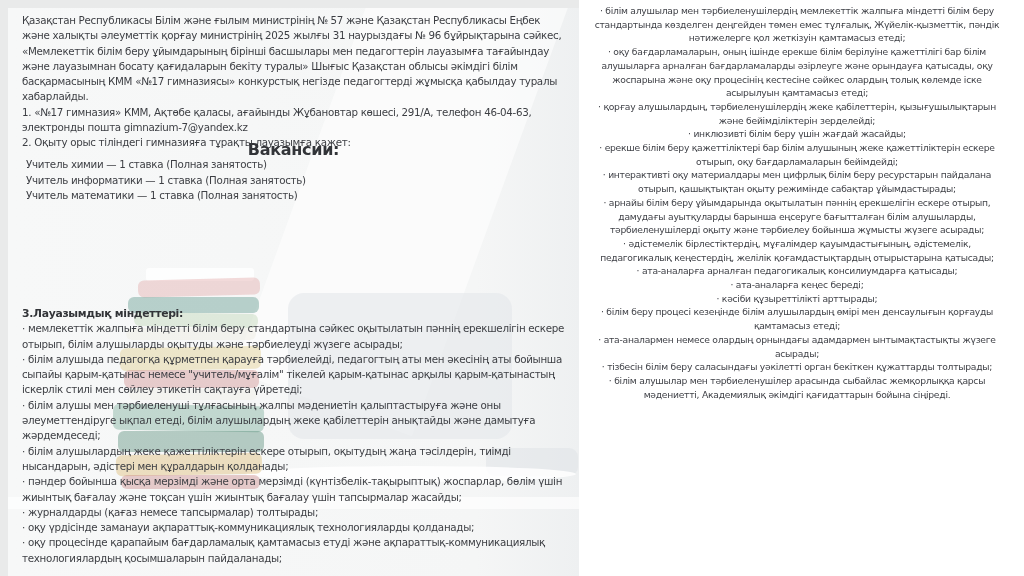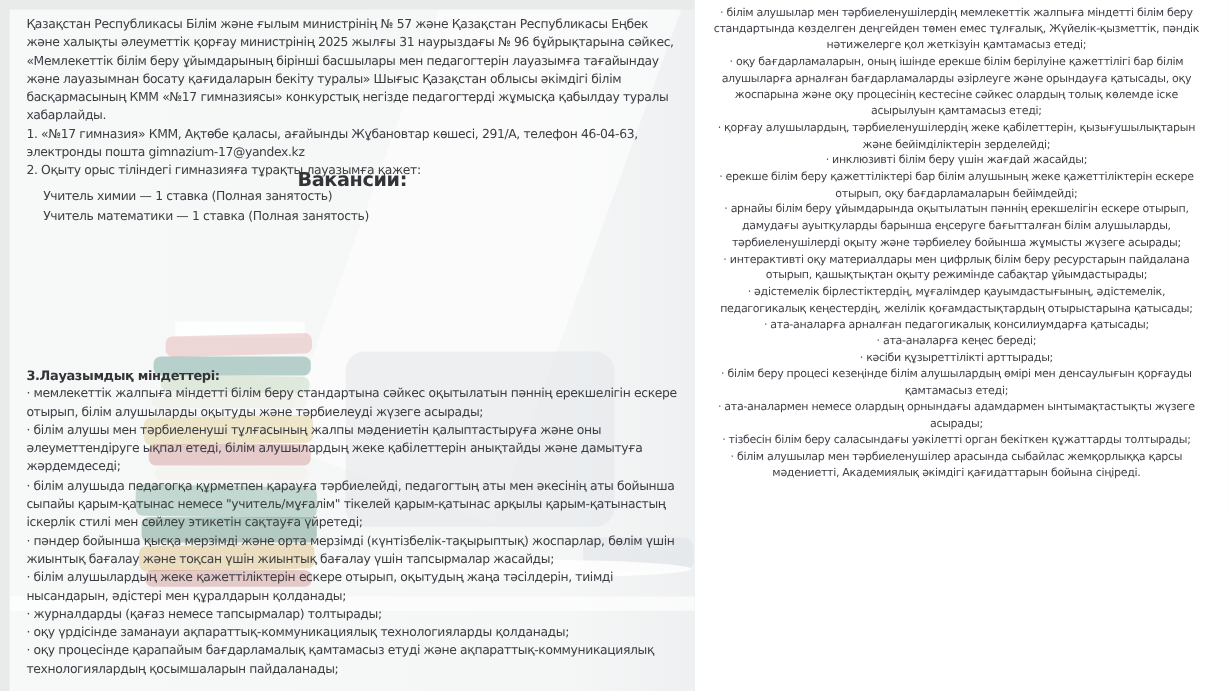--- a/index.html
+++ b/index.html
@@ -61,21 +61,21 @@
 
   
   .txt { position: absolute; z-index: 3; }
   .left-text {
     font-size: 10.3px; line-height: 15.3px; letter-spacing: -0.3px;
     color: #3c3e43;
   }
   .intro-block   { left: 14px; top: 5px;   width: 546px; }
   .vacancy-block { left: 0;    top: 134px; width: 571px; }
   .vacancy-head  { text-align: center; font-weight: bold; font-size: 16px; color: #323438; }
-  .vacancy-item  { padding-left: 28px; }
+  .vacancy-item  { padding-left: 18px; }
   .duties-block  { left: 14px; top: 298px; width: 548px; }
   .duties-head   { font-weight: bold; font-size: 10.8px; color: #323438; }
 
   .right-text {
     left: 588px; top: 4px; width: 418px;
     font-size: 9.2px; line-height: 13.7px; letter-spacing: -0.25px;
     color: #404248;
     text-align: center;
   }
   p { margin: 0; }
@@ -101,52 +101,53 @@
       <div class="book book-6"></div>
       <div class="book book-7"></div>
       <div class="book book-8"></div>
       <div class="book book-9"></div>
       <div class="book book-10"></div>
       <div class="book book-11"></div>
     </div>
 
     <div class="txt left-text intro-block">
       <p>Қазақстан Республикасы Білім және ғылым министрінің № 57 және Қазақстан Республикасы Еңбек және халықты әлеуметтік қорғау министрінің 2025 жылғы 31 наурыздағы № 96 бұйрықтарына сәйкес, «Мемлекеттік білім беру ұйымдарының бірінші басшылары мен педагогтерін лауазымға тағайындау және лауазымнан босату қағидаларын бекіту туралы» Шығыс Қазақстан облысы әкімдігі білім басқармасының КММ «№17 гимназиясы» конкурстық негізде педагогтерді жұмысқа қабылдау туралы хабарлайды.</p>
-      <p> 1. «№17 гимназия» КММ, Ақтөбе қаласы, ағайынды Жұбановтар көшесі, 291/А, телефон 46-04-63, электронды пошта gimnazium-17@yandex.kz</p>
+      <p> 1. «№17 гимназия» КММ, Ақтөбе қаласы, ағайынды Жұбановтар көшесі, 291/А, телефон 46-04-63, электронды пошта gimnazium-7@yandex.kz</p>
       <p>2. Оқыту орыс тіліндегі гимназияға тұрақты лауазымға қажет:</p>
     </div>
 
     <div class="txt left-text vacancy-block">
       <p class="vacancy-head">Вакансии:</p>
       <p class="vacancy-item">Учитель химии — 1 ставка (Полная занятость)</p>
+      <p class="vacancy-item">Учитель информатики — 1 ставка (Полная занятость)</p>
       <p class="vacancy-item">Учитель математики — 1 ставка (Полная занятость)</p>
     </div>
 
     <div class="txt left-text duties-block">
       <p class="duties-head">3.Лауазымдық міндеттері:</p>
       <p>· мемлекеттік жалпыға міндетті білім беру стандартына сәйкес оқытылатын пәннің ерекшелігін ескере отырып, білім алушыларды оқытуды және тәрбиелеуді жүзеге асырады;</p>
+      <p>· білім алушыда педагогқа құрметпен қарауға тәрбиелейді, педагогтың аты мен әкесінің аты бойынша сыпайы қарым-қатынас немесе "учитель/мұғалім" тікелей қарым-қатынас арқылы қарым-қатынастың іскерлік стилі мен сөйлеу этикетін сақтауға үйретеді;</p>
       <p>· білім алушы мен тәрбиеленуші тұлғасының жалпы мәдениетін қалыптастыруға және оны әлеуметтендіруге ықпал етеді, білім алушылардың жеке қабілеттерін анықтайды және дамытуға жәрдемдеседі;</p>
-      <p>· білім алушыда педагогқа құрметпен қарауға тәрбиелейді, педагогтың аты мен әкесінің аты бойынша сыпайы қарым-қатынас немесе "учитель/мұғалім" тікелей қарым-қатынас арқылы қарым-қатынастың іскерлік стилі мен сөйлеу этикетін сақтауға үйретеді;</p>
+      <p>· білім алушылардың жеке қажеттіліктерін ескере отырып, оқытудың жаңа тәсілдерін, тиімді нысандарын, әдістері мен құралдарын қолданады;</p>
       <p>· пәндер бойынша қысқа мерзімді және орта мерзімді (күнтізбелік-тақырыптық) жоспарлар, бөлім үшін жиынтық бағалау және тоқсан үшін жиынтық бағалау үшін тапсырмалар жасайды;</p>
-      <p>· білім алушылардың жеке қажеттіліктерін ескере отырып, оқытудың жаңа тәсілдерін, тиімді нысандарын, әдістері мен құралдарын қолданады;</p>
       <p>· журналдарды (қағаз немесе тапсырмалар) толтырады;</p>
       <p>· оқу үрдісінде заманауи ақпараттық-коммуникациялық технологияларды қолданады;</p>
       <p>· оқу процесінде қарапайым бағдарламалық қамтамасыз етуді және ақпараттық-коммуникациялық технологиялардың қосымшаларын пайдаланады;</p>
     </div>
   </div>
 </div>
 
 <div class="txt right-text">
   <p>· білім алушылар мен тәрбиеленушілердің мемлекеттік жалпыға міндетті білім беру стандартында көзделген деңгейден төмен емес тұлғалық, Жүйелік-қызметтік, пәндік нәтижелерге қол жеткізуін қамтамасыз етеді;</p>
   <p>· оқу бағдарламаларын, оның ішінде ерекше білім берілуіне қажеттілігі бар білім алушыларға арналған бағдарламаларды әзірлеуге және орындауға қатысады, оқу жоспарына және оқу процесінің кестесіне сәйкес олардың толық көлемде іске асырылуын қамтамасыз етеді;</p>
   <p>· қорғау алушылардың, тәрбиеленушілердің жеке қабілеттерін, қызығушылықтарын және бейімділіктерін зерделейді;</p>
   <p>· инклюзивті білім беру үшін жағдай жасайды;</p>
   <p>· ерекше білім беру қажеттіліктері бар білім алушының жеке қажеттіліктерін ескере отырып, оқу бағдарламаларын бейімдейді;</p>
+  <p>· интерактивті оқу материалдары мен цифрлық білім беру ресурстарын пайдалана отырып, қашықтықтан оқыту режимінде сабақтар ұйымдастырады;</p>
   <p>· арнайы білім беру ұйымдарында оқытылатын пәннің ерекшелігін ескере отырып, дамудағы ауытқуларды барынша еңсеруге бағытталған білім алушыларды, тәрбиеленушілерді оқыту және тәрбиелеу бойынша жұмысты жүзеге асырады;</p>
-  <p>· интерактивті оқу материалдары мен цифрлық білім беру ресурстарын пайдалана отырып, қашықтықтан оқыту режимінде сабақтар ұйымдастырады;</p>
   <p>· әдістемелік бірлестіктердің, мұғалімдер қауымдастығының, әдістемелік, педагогикалық кеңестердің, желілік қоғамдастықтардың отырыстарына қатысады;</p>
   <p>· ата-аналарға арналған педагогикалық консилиумдарға қатысады;</p>
   <p>· ата-аналарға кеңес береді;</p>
   <p>· кәсіби құзыреттілікті арттырады;</p>
   <p>· білім беру процесі кезеңінде білім алушылардың өмірі мен денсаулығын қорғауды қамтамасыз етеді;</p>
   <p>· ата-аналармен немесе олардың орнындағы адамдармен ынтымақтастықты жүзеге асырады;</p>
   <p>· тізбесін білім беру саласындағы уәкілетті орган бекіткен құжаттарды толтырады;</p>
   <p>· білім алушылар мен тәрбиеленушілер арасында сыбайлас жемқорлыққа қарсы мәдениетті, Академиялық әкімдігі қағидаттарын бойына сіңіреді.</p>
 </div>
 

